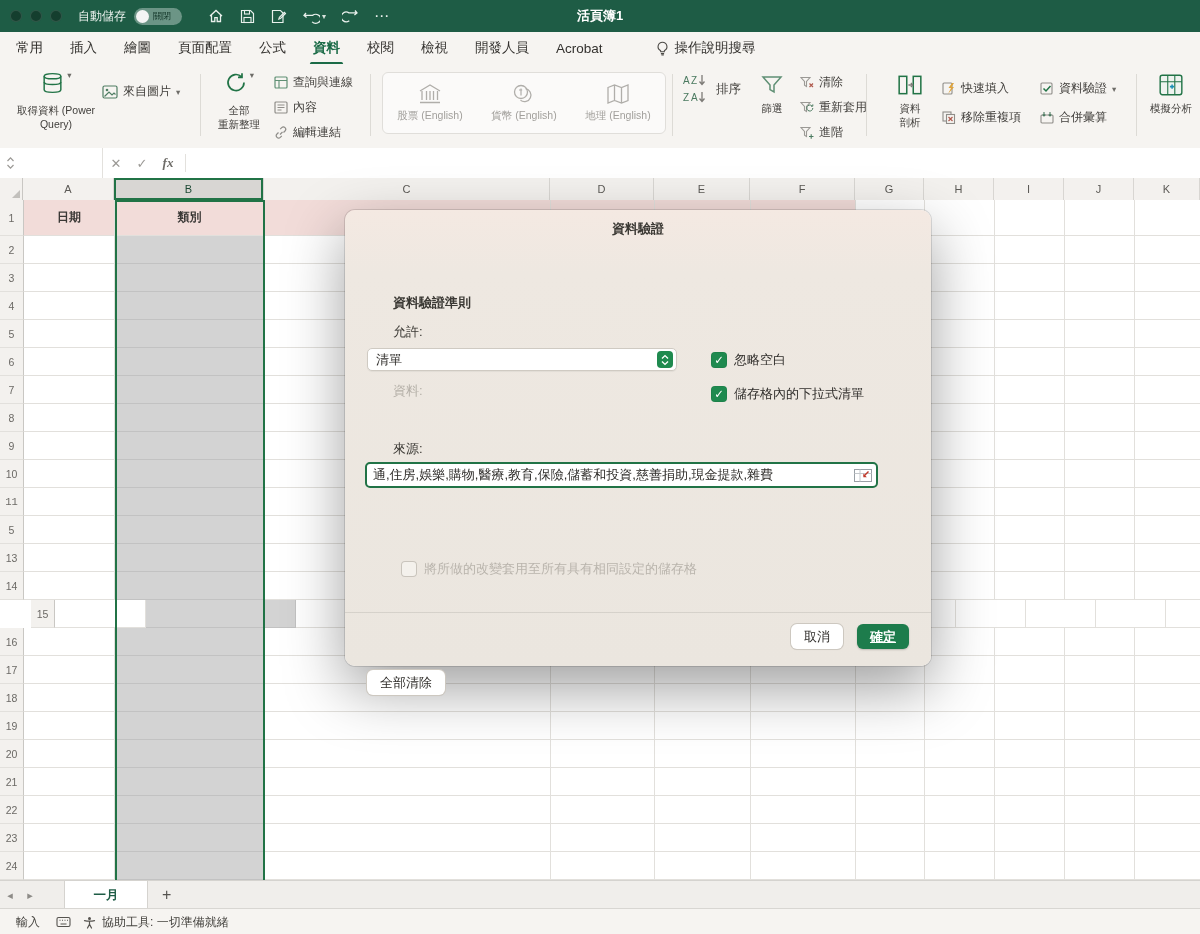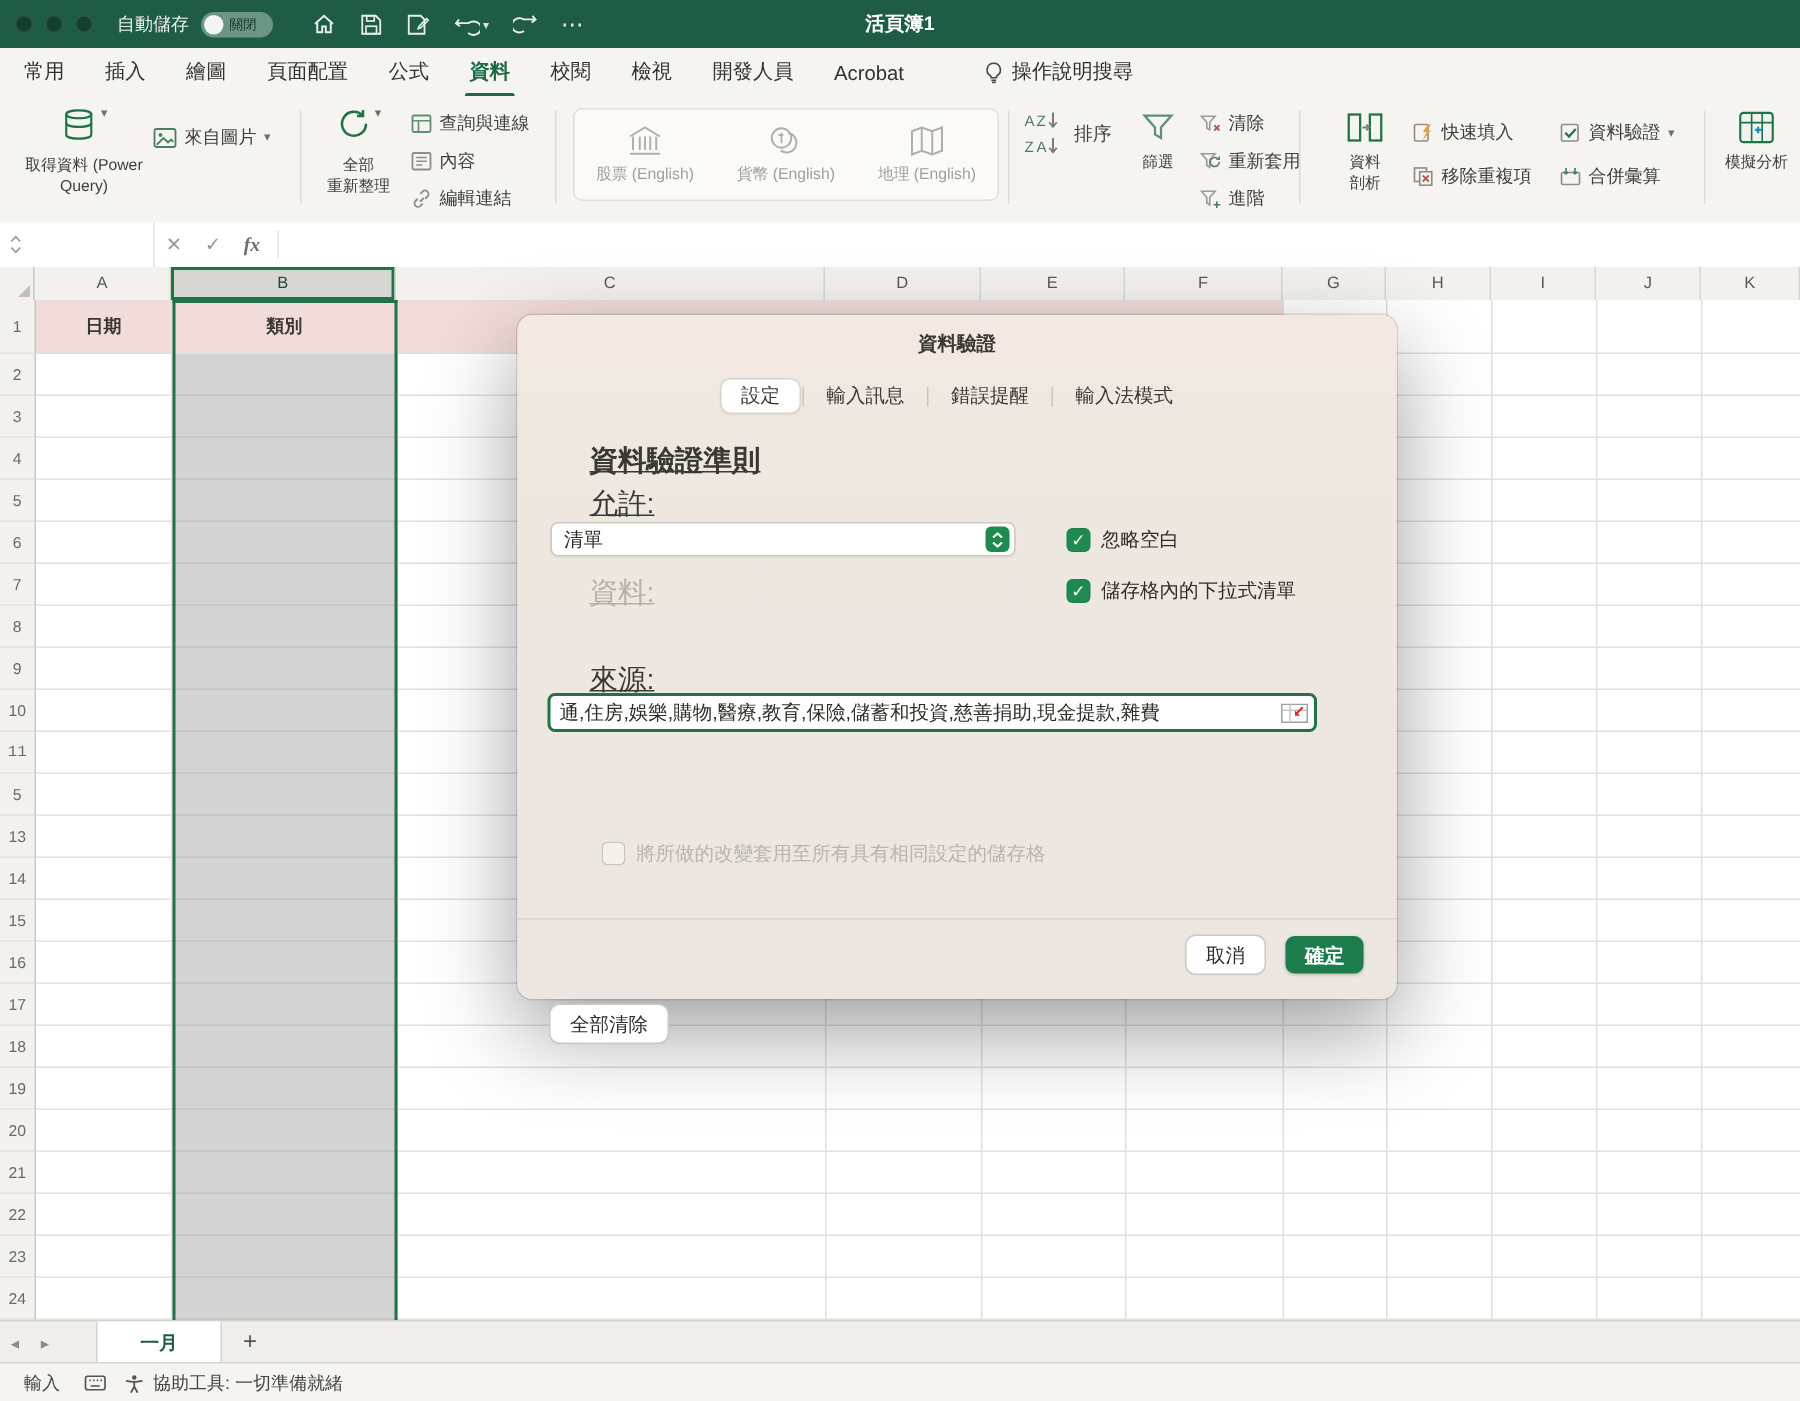--- a/index.html
+++ b/index.html
@@ -77,21 +77,21 @@
   .sb-access{margin-left:6px;}
   
   .dialog{position:absolute;left:345px;top:210px;width:586px;height:456px;border-radius:10px;
     background:linear-gradient(180deg,#f4e9e2 0%,#eee8e1 14%,#ebe6df 100%);
     box-shadow:0 22px 60px rgba(0,0,0,.38),0 0 0 1px rgba(0,0,0,.12);z-index:50;}
   .dlg-title{position:absolute;left:0;right:0;top:10px;text-align:center;font-size:13px;font-weight:700;color:#3b3934;}
   .dlg-tabs{position:absolute;left:0;right:0;top:42px;display:flex;justify-content:center;align-items:center;height:24px;font-size:13px;color:#3b3934;}
   .dlg-tab{padding:2px 13px;border-radius:6px;cursor:pointer;white-space:nowrap;}
   .dlg-tab.sel{background:#ffffff;box-shadow:0 0 0 1px #d9d3cb,0 1px 2px rgba(0,0,0,.12);}
   .dlg-tabsep{width:1px;height:13px;background:#c9c3bb;margin:0 2px;}
-  .dlg-label{position:absolute;font-size:19px;color:#3b3934;text-decoration:underline;}
+  .dlg-label{position:absolute;font-size:13px;color:#3b3934;}
   .dlg-label.bold{font-weight:700;}
   .dlg-label.dis{color:#b5b0a8;}
   .selectbox{position:absolute;height:23px;background:#ffffff;border:1px solid #cfcac2;border-radius:5px;display:flex;align-items:center;box-sizing:border-box;cursor:pointer;box-shadow:0 1px 1px rgba(0,0,0,.05);}
   .selectbox .val{flex:1;font-size:13px;color:#2f2d2a;padding-left:8px;white-space:nowrap;overflow:hidden;}
   .stepper{width:16px;height:17px;border-radius:4px;background:#1f8a4f;display:flex;align-items:center;justify-content:center;margin-right:3px;}
   .selectbox.dis{background:#eee9e2;border-color:#d8d3cb;}
   .selectbox.dis .val{color:#b5b0a8;}
   .stepper.dis{background:#ddd8d1;}
   .chk{position:absolute;display:flex;align-items:center;gap:7px;cursor:pointer;}
   .chkbox{width:16px;height:16px;border-radius:4px;background:#1f8a4f;display:flex;align-items:center;justify-content:center;color:#fff;font-size:11.5px;font-weight:700;box-shadow:inset 0 0 0 .5px rgba(0,0,0,.1);}
@@ -599,21 +599,21 @@
         <div class="cell" style="width: 286px; flex: 0 0 286px;"></div>
         <div class="cell" style="width: 104px; flex: 0 0 104px;"></div>
         <div class="cell" style="width: 96px; flex: 0 0 96px;"></div>
         <div class="cell" style="width: 105px; flex: 0 0 105px;"></div>
         <div class="cell" style="width: 69px; flex: 0 0 69px;"></div>
         <div class="cell" style="width: 70px; flex: 0 0 70px;"></div>
         <div class="cell" style="width: 70px; flex: 0 0 70px;"></div>
         <div class="cell" style="width: 70px; flex: 0 0 70px;"></div>
         <div class="cell" style="width: 66px; flex: 0 0 66px;"></div>
       </div>
-      <div class="grow" style="height: 28px;">
+      <div class="grow" style="height: 28px; padding-left: 31px;">
         <div class="gut">15</div>
         <div class="cell" style="width: 91px; flex: 0 0 91px;"></div>
         <div class="cell bsel" style="width: 150px; flex: 0 0 150px;"></div>
         <div class="cell" style="width: 286px; flex: 0 0 286px;"></div>
         <div class="cell" style="width: 104px; flex: 0 0 104px;"></div>
         <div class="cell" style="width: 96px; flex: 0 0 96px;"></div>
         <div class="cell" style="width: 105px; flex: 0 0 105px;"></div>
         <div class="cell" style="width: 69px; flex: 0 0 69px;"></div>
         <div class="cell" style="width: 70px; flex: 0 0 70px;"></div>
         <div class="cell" style="width: 70px; flex: 0 0 70px;"></div>
@@ -746,29 +746,20 @@
         <div class="cell" style="width: 70px; flex: 0 0 70px;"></div>
         <div class="cell" style="width: 66px; flex: 0 0 66px;"></div>
       </div>
     </div>
   <div class="selbox"></div>
 </div>
 
 <div class="dialog">
   <div class="dlg-title">資料驗證</div>
 
-  <div class="dlg-tabs">
-    <span class="dlg-tab sel">設定</span>
-    <span class="dlg-tabsep"></span>
-    <span class="dlg-tab">輸入訊息</span>
-    <span class="dlg-tabsep"></span>
-    <span class="dlg-tab">錯誤提醒</span>
-    <span class="dlg-tabsep"></span>
-    <span class="dlg-tab">輸入法模式</span>
-  </div>
 
   <div class="dlg-label bold" style="left:48px;top:84px;">資料驗證準則</div>
 
   <div class="dlg-label" style="left:48px;top:113px;">允許:</div>
   <div class="selectbox" style="left:22px;top:138px;width:310px;">
     <span class="val">清單</span>
     <span class="stepper">
       <svg width="10" height="12" viewBox="0 0 10 12">
           <path d="M2 4.4 5 1.6 8 4.4M2 7.6 5 10.4 8 7.6" fill="none" stroke="#ffffff" stroke-width="1.4"></path>
         </svg>

